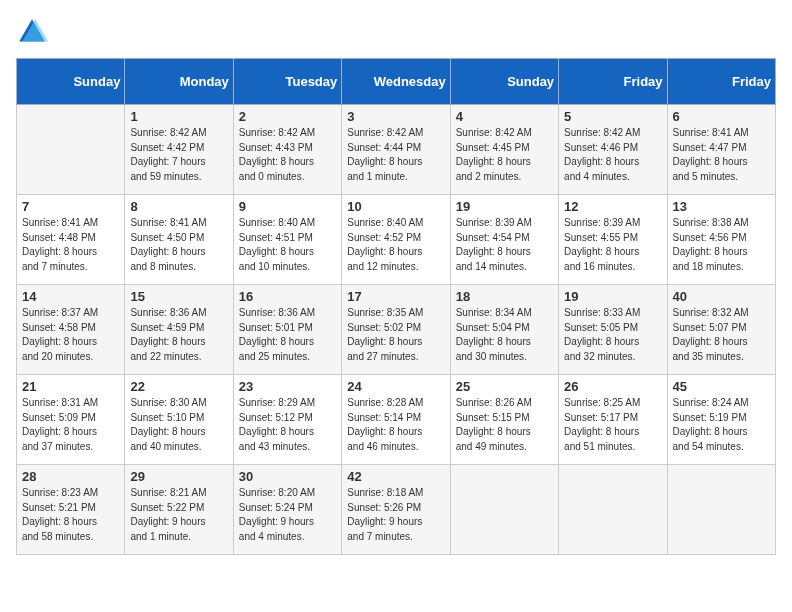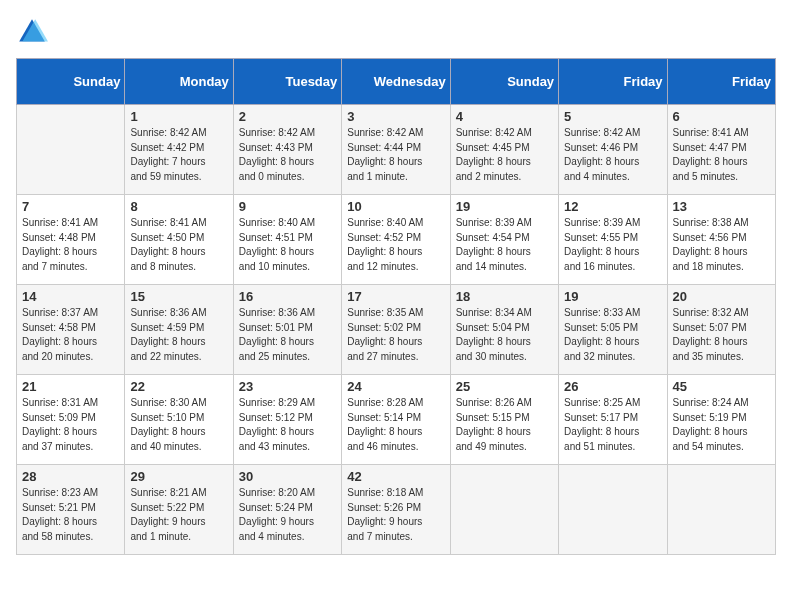--- a/index.html
+++ b/index.html
@@ -208,21 +208,21 @@
         </td>
         <td>
           <span class="day-number">18</span>
           <div class="cell-content">Sunrise: 8:34 AM<br>Sunset: 5:04 PM<br>Daylight: 8 hours<br>and 30 minutes.</div>
         </td>
         <td>
           <span class="day-number">19</span>
           <div class="cell-content">Sunrise: 8:33 AM<br>Sunset: 5:05 PM<br>Daylight: 8 hours<br>and 32 minutes.</div>
         </td>
         <td>
-          <span class="day-number">20</span>
+          <span class="day-number">40</span>
           <div class="cell-content">Sunrise: 8:32 AM<br>Sunset: 5:07 PM<br>Daylight: 8 hours<br>and 35 minutes.</div>
         </td>
       </tr>
       <tr>
         <td>
           <span class="day-number">21</span>
           <div class="cell-content">Sunrise: 8:31 AM<br>Sunset: 5:09 PM<br>Daylight: 8 hours<br>and 37 minutes.</div>
         </td>
         <td>
           <span class="day-number">22</span>

